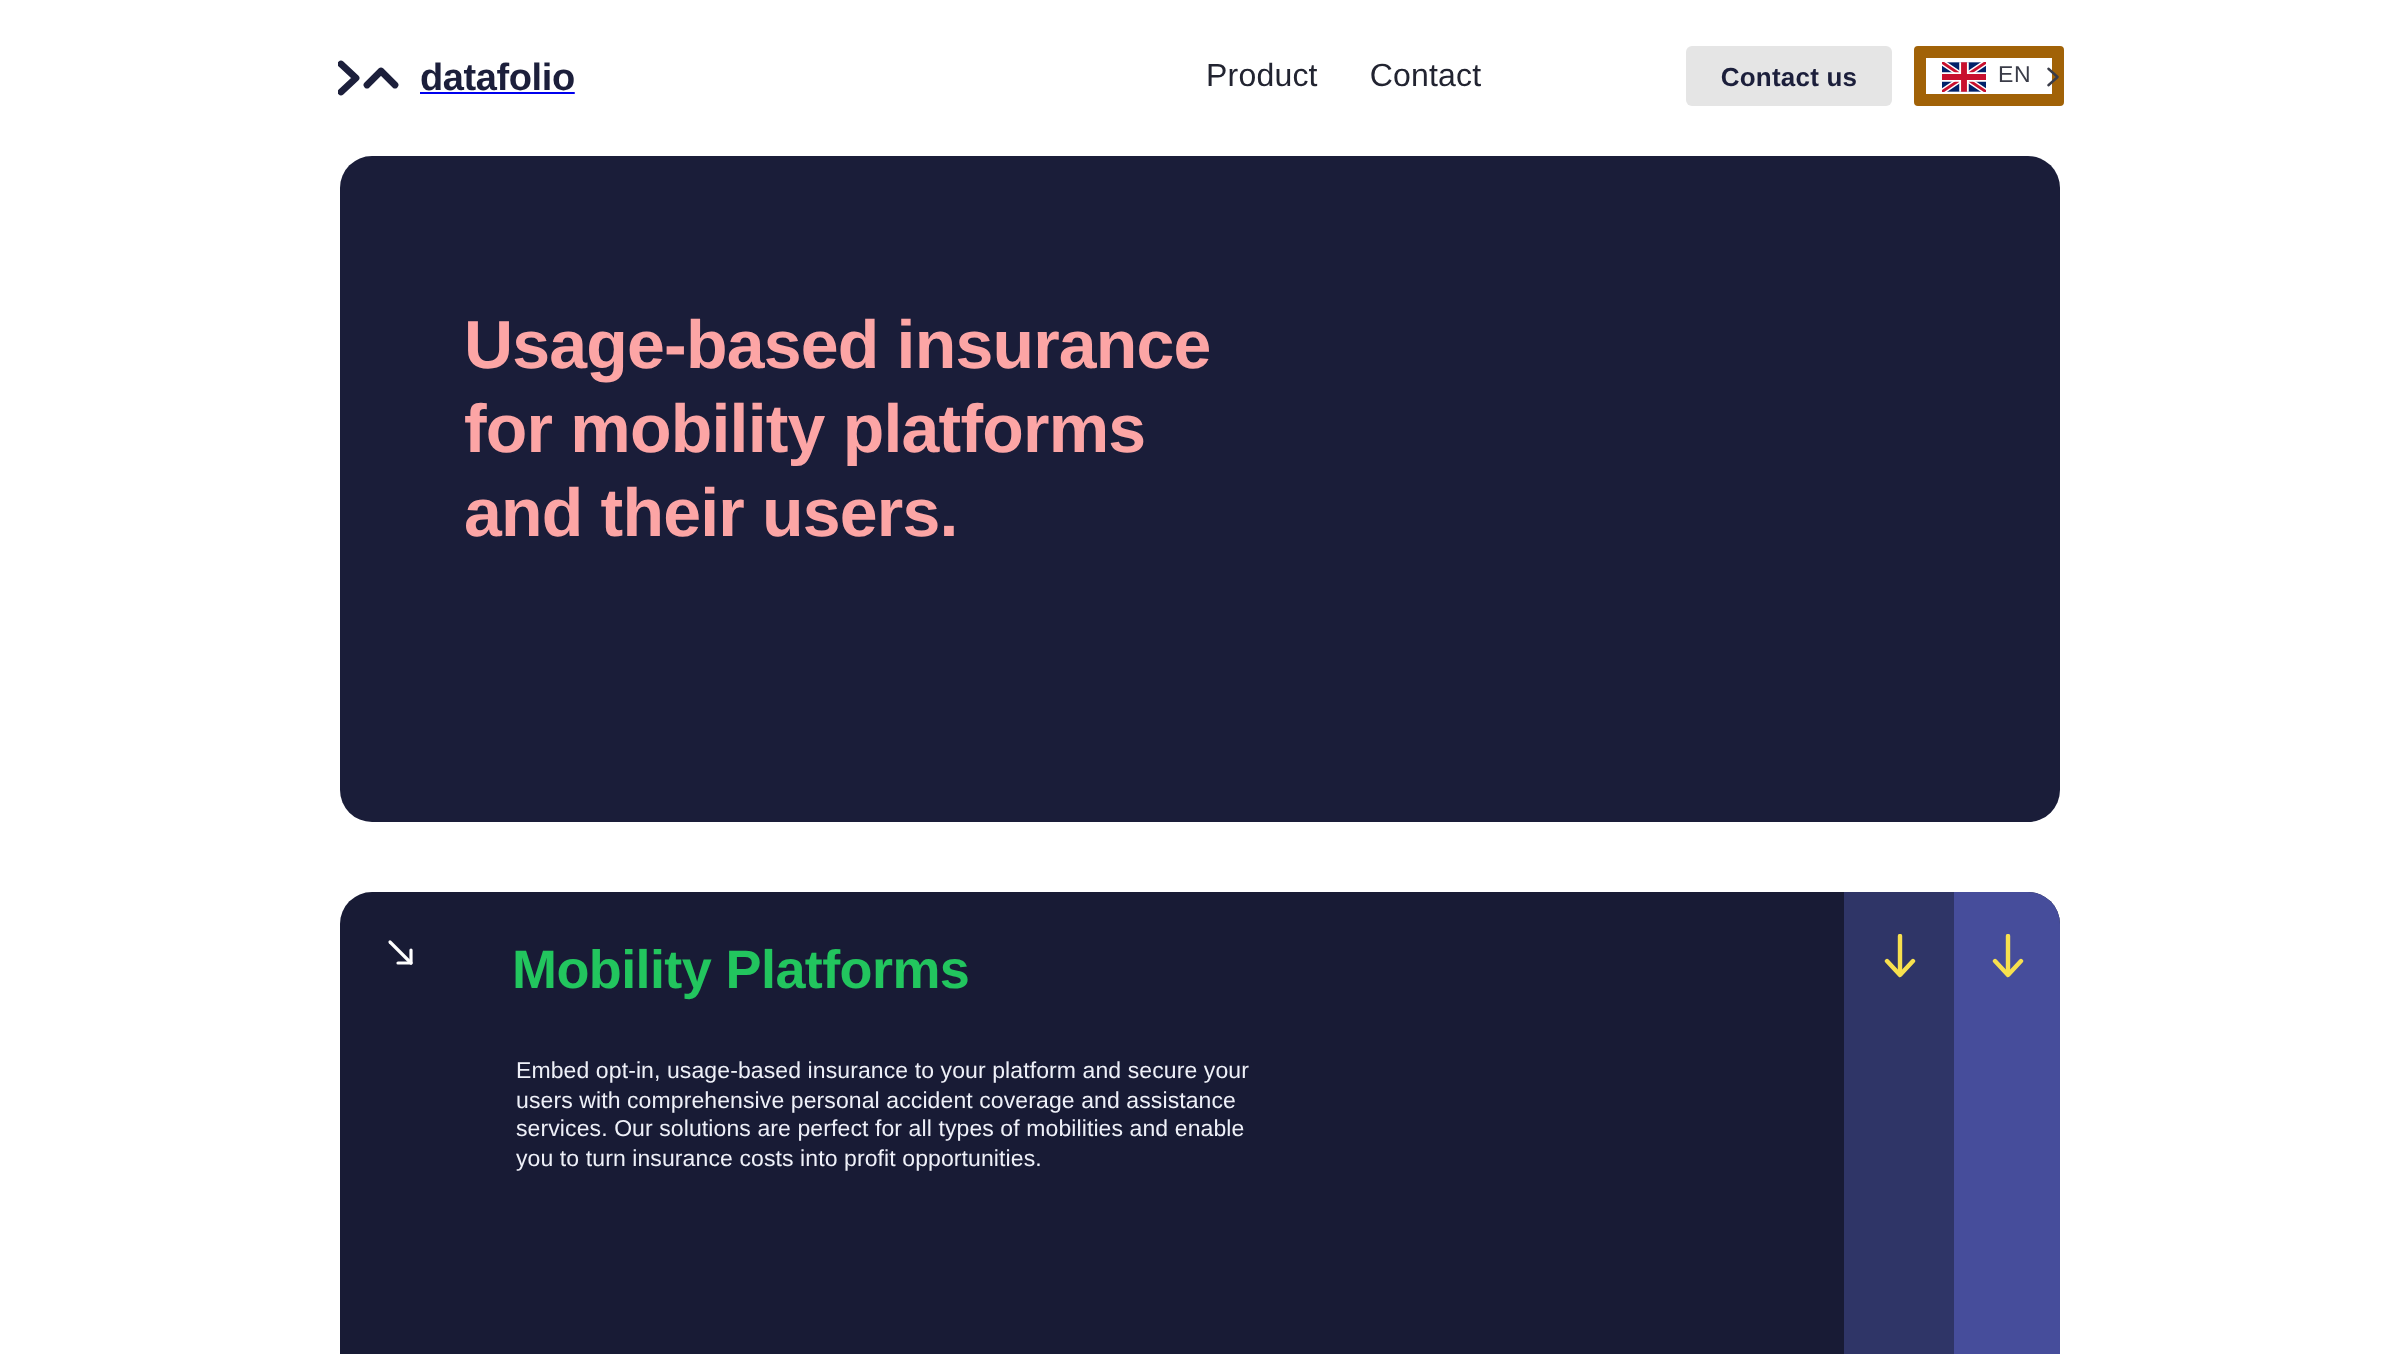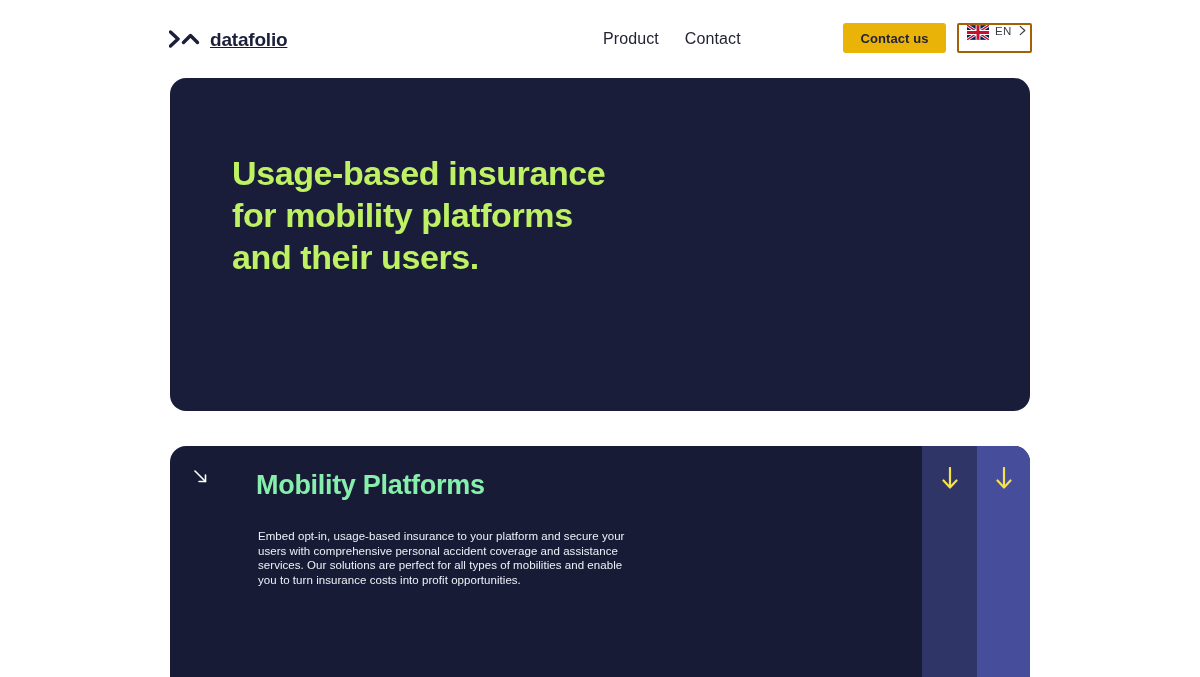--- a/index.html
+++ b/index.html
@@ -77,42 +77,42 @@
     line-height: 33px;
     white-space: nowrap;
   }
 
   .cta-button {
     position: absolute;
     left: 843px;
     top: 23px;
     width: 103px;
     height: 30px;
-    background: #eab308;
+    background: #e5e5e5;
     border: none;
     border-radius: 3px;
     font-family: "Liberation Sans", sans-serif;
     font-size: 13px;
     font-weight: 700;
     color: #1c1f3b;
     letter-spacing: 0.1px;
     cursor: pointer;
   }
 
   .lang-switch {
     position: absolute;
     left: 957px;
     top: 23px;
     width: 75px;
     height: 30px;
-    border: 2px solid #a16207;
+    border: 6px solid #a16207;
     border-radius: 2px;
     background: #ffffff;
     display: flex;
-    align-items: flex-start;
+    align-items: center;
     gap: 6px;
     padding: 0 8px;
     cursor: pointer;
   }
 
   .flag-icon {
     width: 22px;
     height: 15px;
     display: block;
     flex: none;
@@ -143,21 +143,21 @@
     overflow: hidden;
   }
 
   .hero-heading {
     position: absolute;
     left: 62px;
     top: 74px;
     font-size: 34px;
     font-weight: 700;
     line-height: 42px;
-    color: #bef264;
+    color: #fca5a5;
     letter-spacing: -0.4px;
     white-space: pre-line;
   }
 
   
   .section {
     position: absolute;
     left: 170px;
     top: 446px;
     width: 860px;
@@ -201,21 +201,21 @@
     width: 17px;
     height: 17px;
   }
 
   .section-title {
     position: absolute;
     left: 86px;
     top: 22px;
     font-size: 27px;
     font-weight: 700;
-    color: #86efac;
+    color: #22c55e;
     letter-spacing: -0.3px;
     line-height: 1.3;
   }
 
   .section-body {
     position: absolute;
     left: 88px;
     top: 83px;
     width: 370px;
     font-size: 11.5px;

